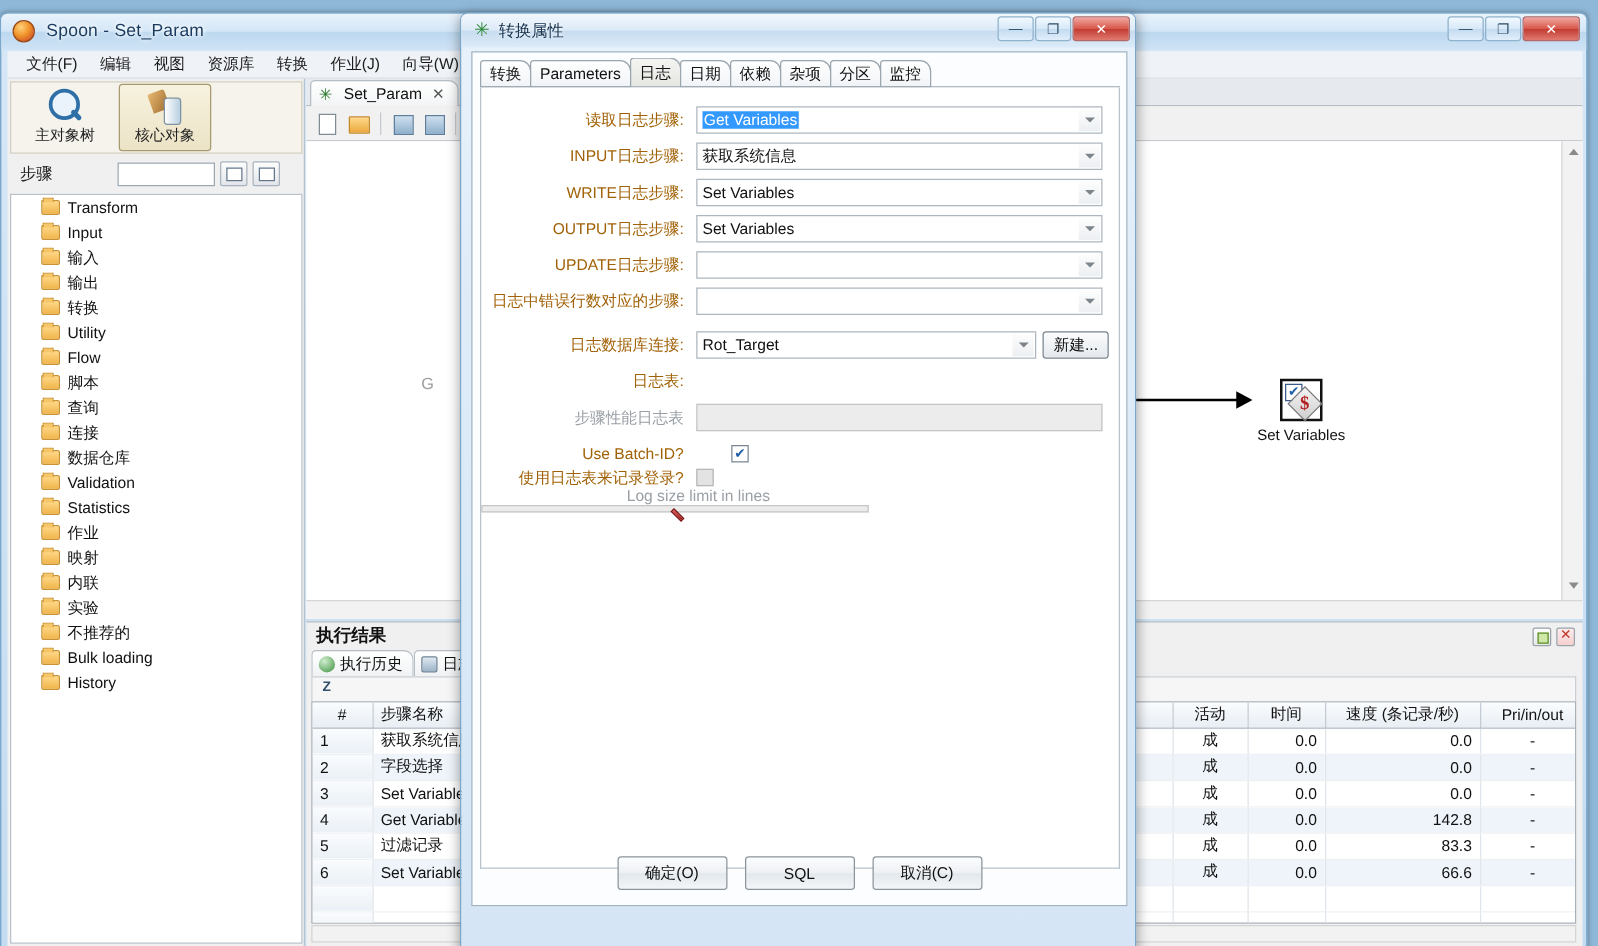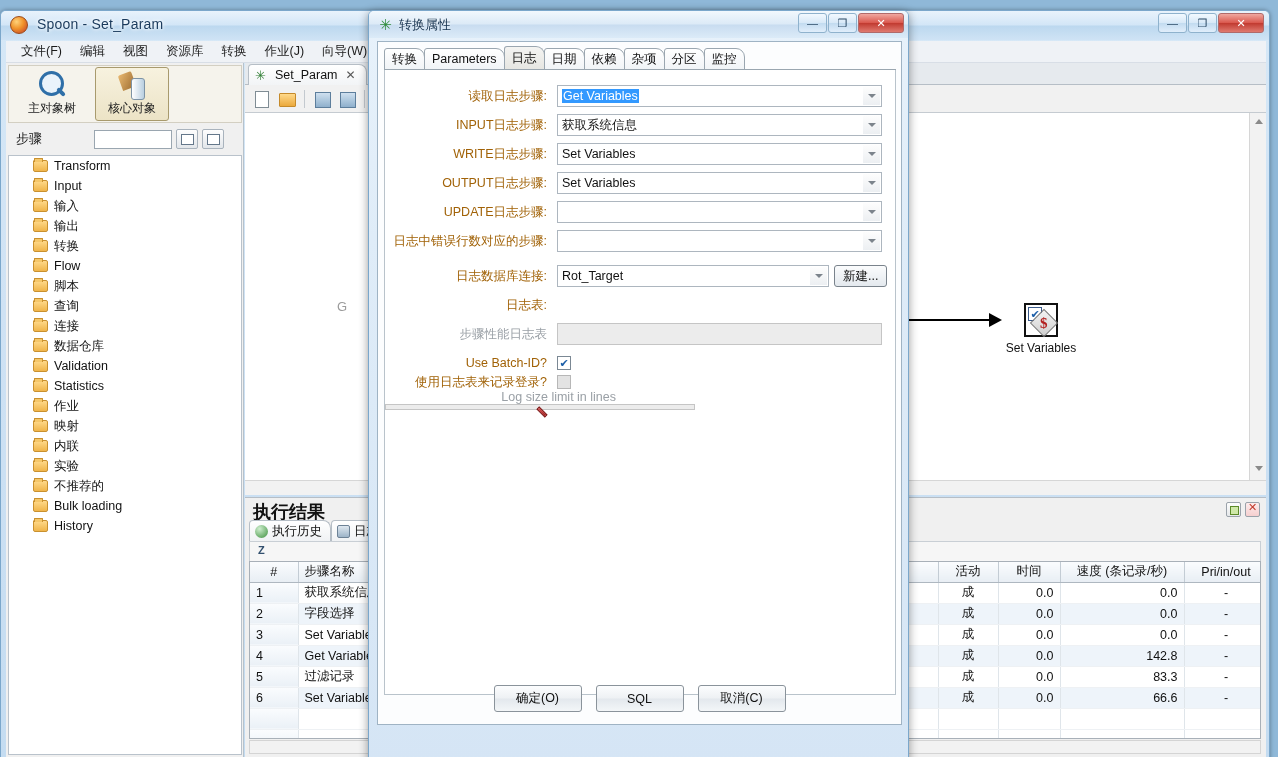--- a/index.html
+++ b/index.html
@@ -210,21 +210,21 @@
     border-left: 13px solid #000; border-top: 7px solid transparent; border-bottom: 7px solid transparent;
   }
   .canvas-ghost { position:absolute; left:92px; top:186px; color:#9b9b9b; font-size:13px; }
 
   
   .results-panel {
     position: absolute; left: 244px; top: 486px; width: 1021px; height: 261px;
     background: #f0f0f0; border-top: 1px solid #b6bec6;
   }
   .results-title {
-    position: absolute; left: 8px; top: 2px; font-size: 18px; font-weight: bold; color: #111;
+    position: absolute; left: 8px; top: 2px; font-size: 14px; font-weight: bold; color: #111;
   }
   .results-winbtns { position: absolute; right: 6px; top: 4px; display: flex; gap: 4px; }
   .mini-btn { width: 15px; height: 15px; border: 1px solid #9aa2aa; border-radius: 2px; position: relative; }
   .mini-btn.max { background: linear-gradient(#fdfdfd,#e6e8ea); }
   .mini-btn.max:after { content:''; position:absolute; left:3px; top:3px; width:7px; height:7px; border:1px solid #5d8a28; background:#cfe8a8; }
   .mini-btn.cls { background: linear-gradient(#fdecec,#f6cfcf); }
   .mini-btn.cls:after { content:'✕'; position:absolute; left:2px; top:-2px; color:#c0392b; font-size:11px; font-weight:bold; }
   .res-tabs {
     position: absolute; left: 4px; top: 22px; height: 22px; display: flex; 
   }
@@ -427,20 +427,24 @@
             <span class="folder-icon"></span>
             <span class="tree-label">输入</span>
           </div>
           <div class="tree-item">
             <span class="folder-icon"></span>
             <span class="tree-label">输出</span>
           </div>
           <div class="tree-item">
             <span class="folder-icon"></span>
             <span class="tree-label">转换</span>
+          </div>
+          <div class="tree-item">
+            <span class="folder-icon"></span>
+            <span class="tree-label">Utility</span>
           </div>
           <div class="tree-item">
             <span class="folder-icon"></span>
             <span class="tree-label">Flow</span>
           </div>
           <div class="tree-item">
             <span class="folder-icon"></span>
             <span class="tree-label">脚本</span>
           </div>
           <div class="tree-item">
@@ -728,21 +732,21 @@
           <div class="flabel">日志表:</div>
         </div>
 
         <div class="frow" style="left:0; top:252px;">
           <div class="flabel dim">步骤性能日志表</div>
           <div class="ftext disabled" style="width:325px">
             <span></span>
           </div>
         </div>
 
-        <div class="frow" style="left:0; top:281px;">
+        <div class="frow" style="left:0; top:281px;gap:28px;">
           <div class="flabel">Use Batch-ID?</div>
           <div class="fcheck">✔</div>
         </div>
 
         <div class="frow" style="left:0; top:300px;">
           <div class="flabel">使用日志表来记录登录?</div>
           <div class="fcheck disabled"></div>
         </div>
 
         <div class="frow" style="left:0; top:320px;flex-direction:column;">

